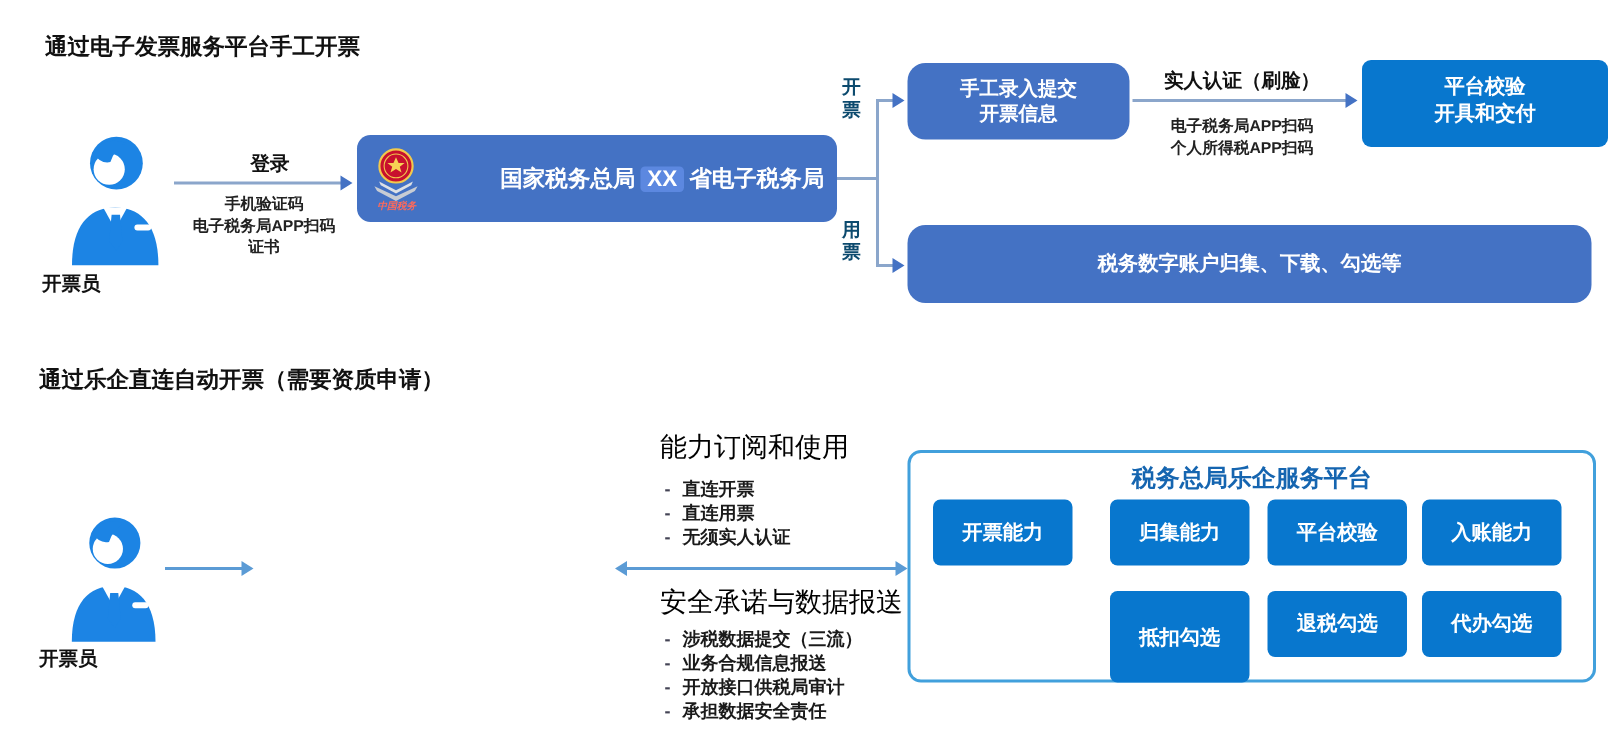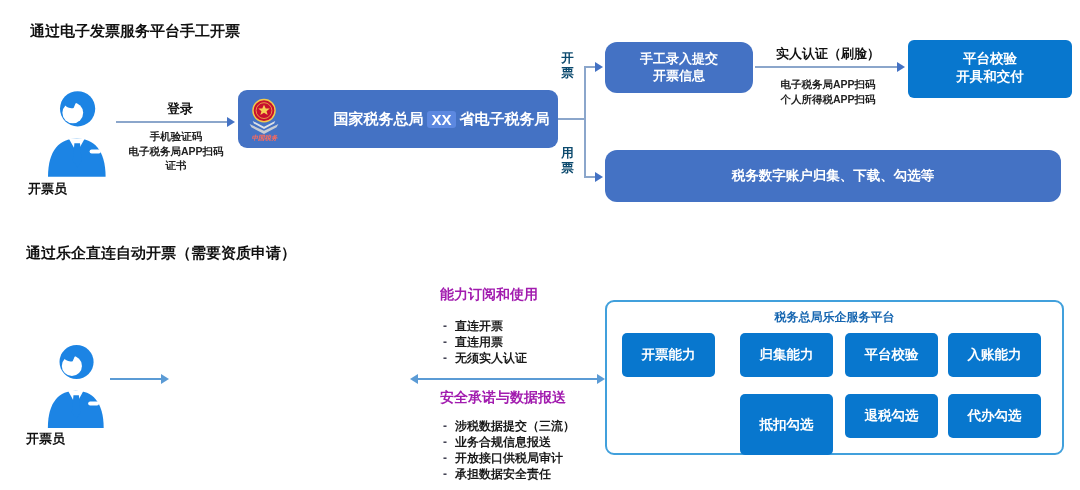--- a/index.html
+++ b/index.html
@@ -25,23 +25,23 @@
   .v-label{position:absolute;width:15px;font-size:12.5px;font-weight:700;line-height:15px;
     word-break:break-all;text-align:center;color:#0c4a6e;}
   .actor-label{position:absolute;font-size:13px;font-weight:700;text-align:left;color:#111;}
   .chip{background:#5C88E0;border-radius:3px;padding:0 4px;margin:6px 4px;display:inline-block;}
   .emblem-wrap{display:flex;flex-direction:column;align-items:center;margin-right:9px;}
   .emblem-caption{font-size:6.5px;color:#FF6A5A;font-weight:700;font-style:italic;line-height:7px;}
   .plat-text{font-size:15px;font-weight:700;white-space:nowrap;display:flex;align-items:center;}
   .list{position:absolute;font-size:12px;font-weight:600;color:#1a1a1a;}
   .list .li{display:flex;line-height:16px;white-space:nowrap;}
   .list .li .b{margin-right:8px;color:#445;}
-  .block-head{position:absolute;font-size:14px;font-weight:700;color:#a21caf;white-space:nowrap;}
+  .block-head{position:absolute;font-size:18px;font-weight:400;color:#000000;white-space:nowrap;}
   .panel{position:absolute;border:2px solid #41A0DC;border-radius:9px;background:#fff;}
-  .panel-title{position:absolute;left:0;right:0;text-align:center;font-size:12px;font-weight:700;color:#1565B0;white-space:nowrap;}
+  .panel-title{position:absolute;left:0;right:0;text-align:center;font-size:16px;font-weight:700;color:#1565B0;white-space:nowrap;}
   .cap-box{position:absolute;background:#0877CE;border-radius:5px;color:#fff;font-weight:700;font-size:13.5px;
     display:flex;align-items:center;justify-content:center;white-space:nowrap;}
   .bl1{font-size:13px;line-height:17px;white-space:nowrap;}
   .bl2{font-size:13.5px;line-height:18px;white-space:nowrap;}
 </style>
 </head>
 <body>
 
 <div class="canvas">
 

